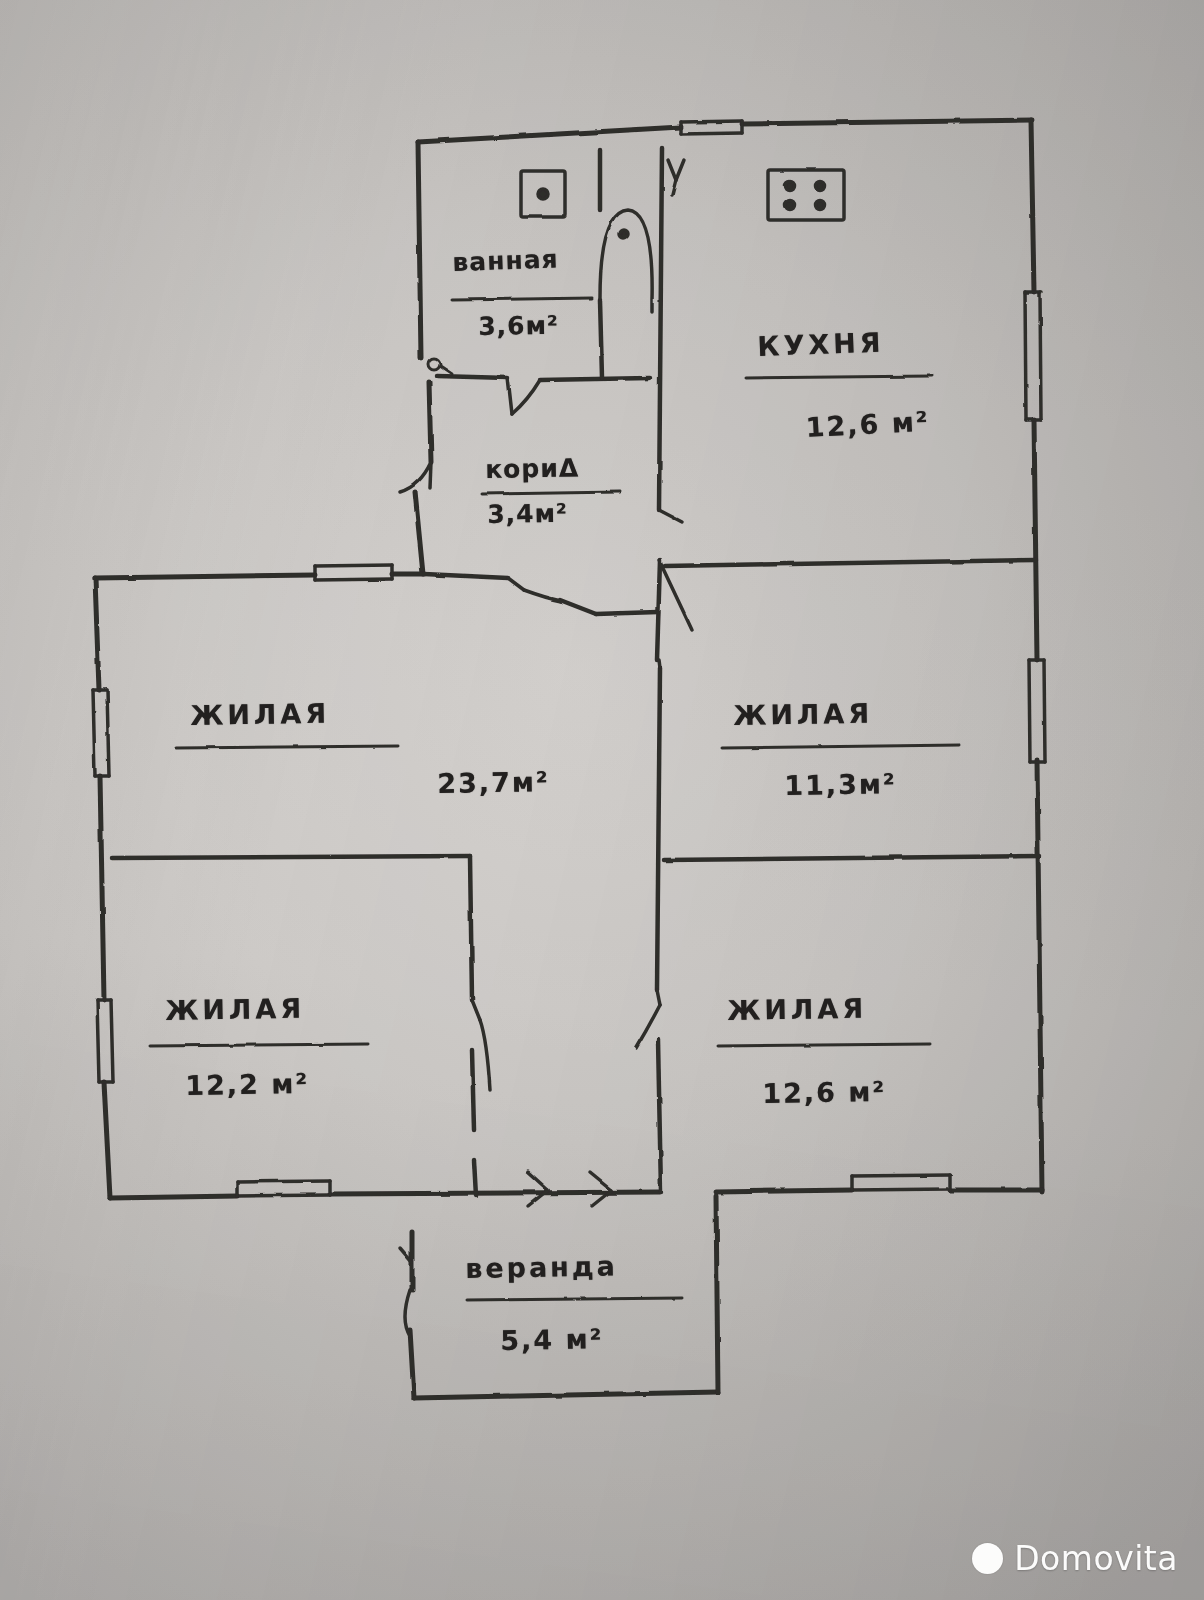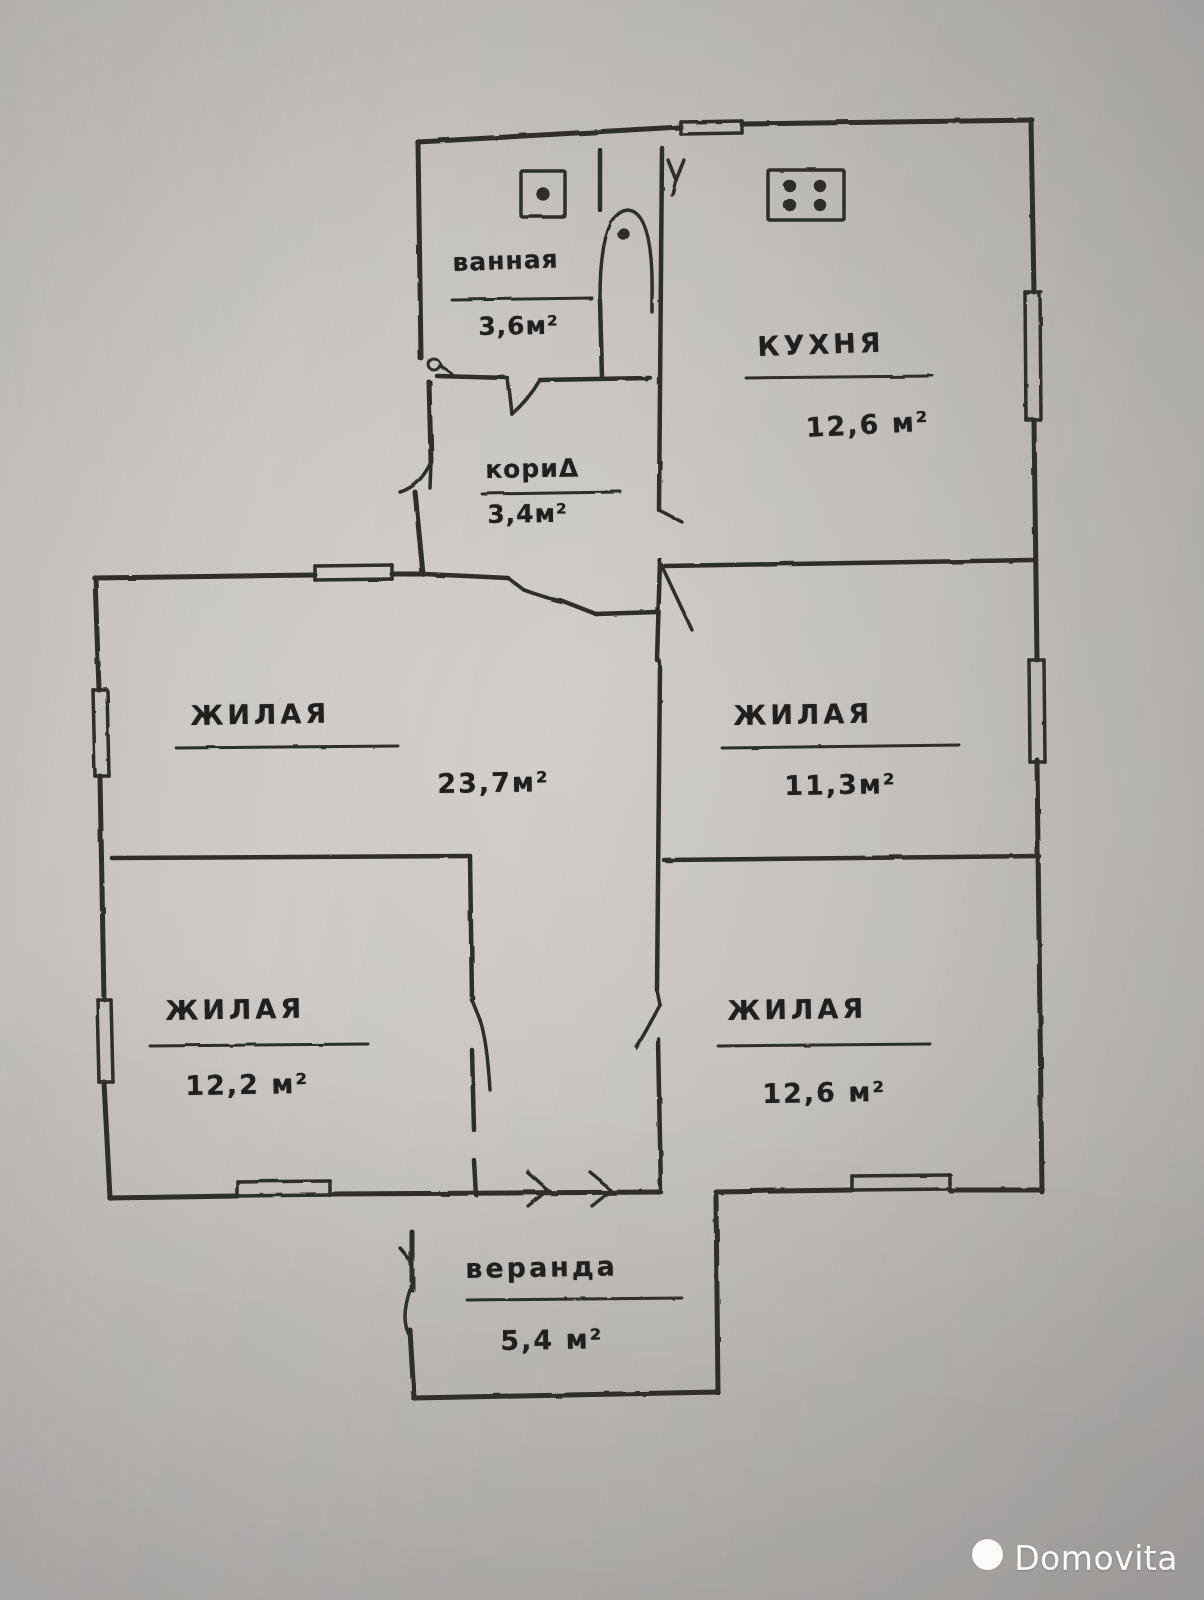--- a/index.html
+++ b/index.html
@@ -63,20 +63,21 @@
     font-weight: 700;
     letter-spacing: 1px;
     font-size: 25px;
   }
   
   #watermark {
     position: absolute;
     right: 26px;
     bottom: 22px;
     display: flex;
+    align-items: center;
     gap: 11px;
     opacity: .97;
   }
   #watermark .dot {
     width: 31px;
     height: 31px;
     border-radius: 50%;
     background: #ffffff;
     box-shadow: 0 0 2px rgba(0,0,0,.18);
   }

